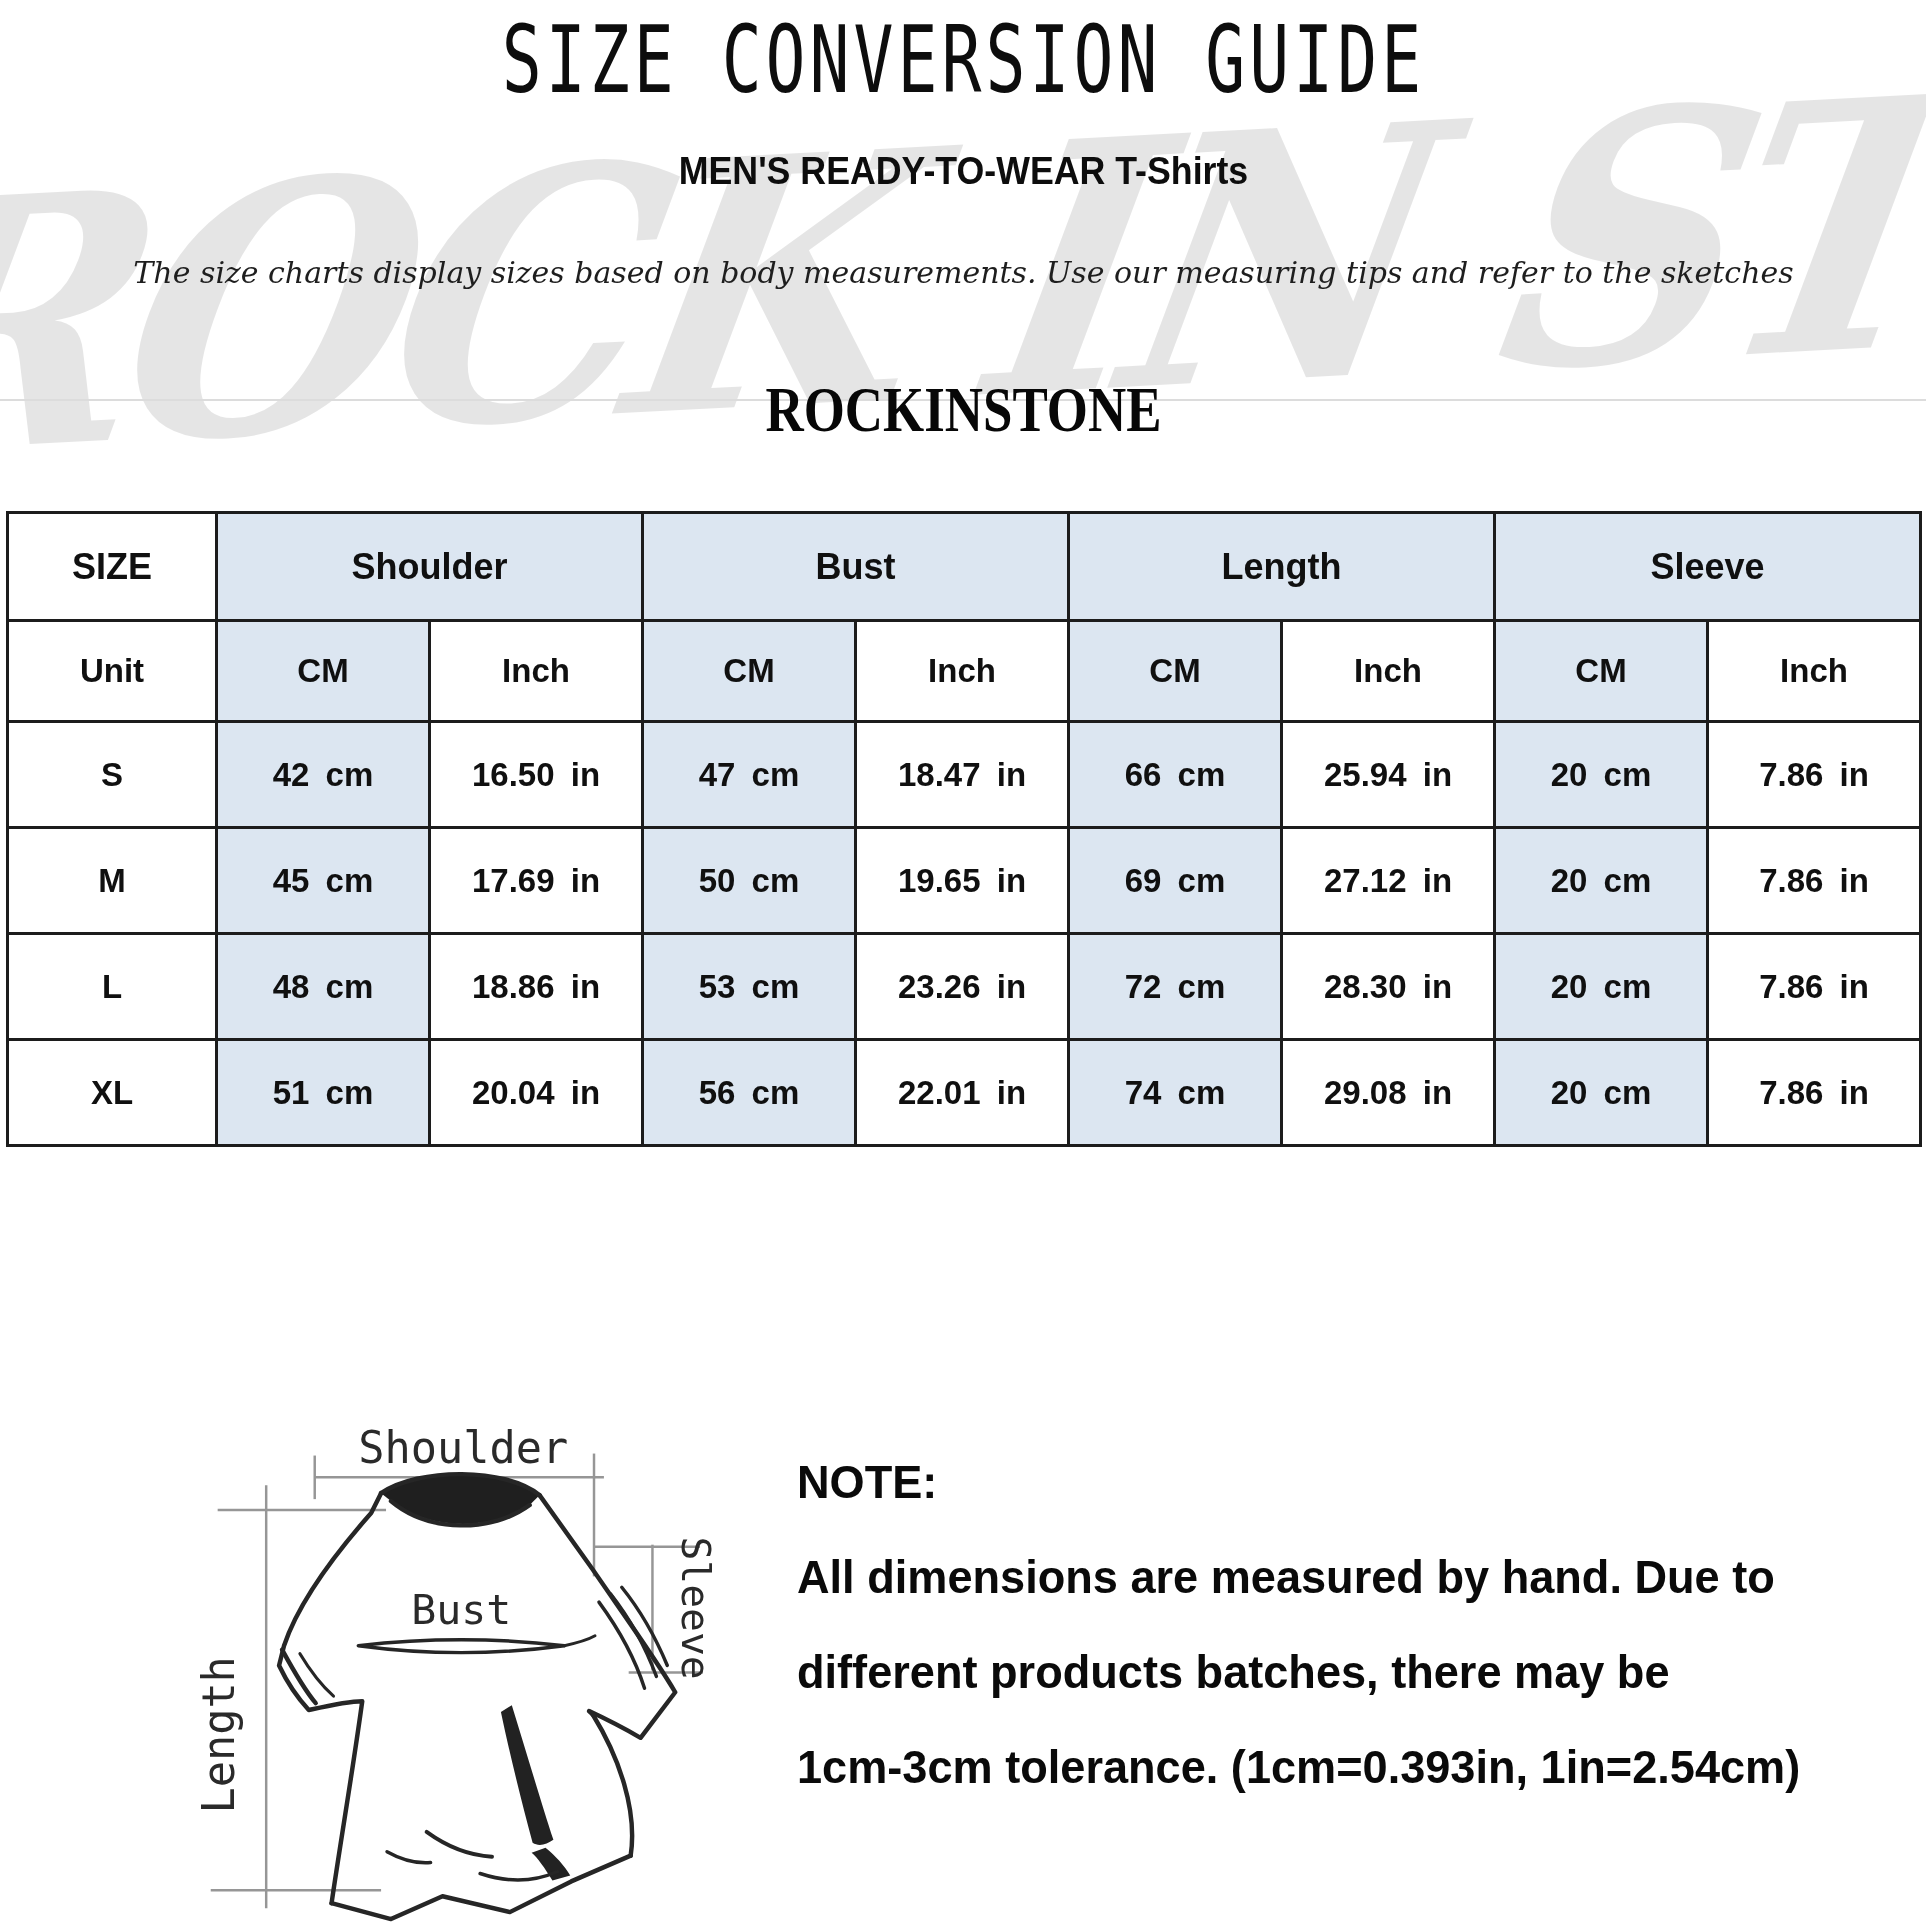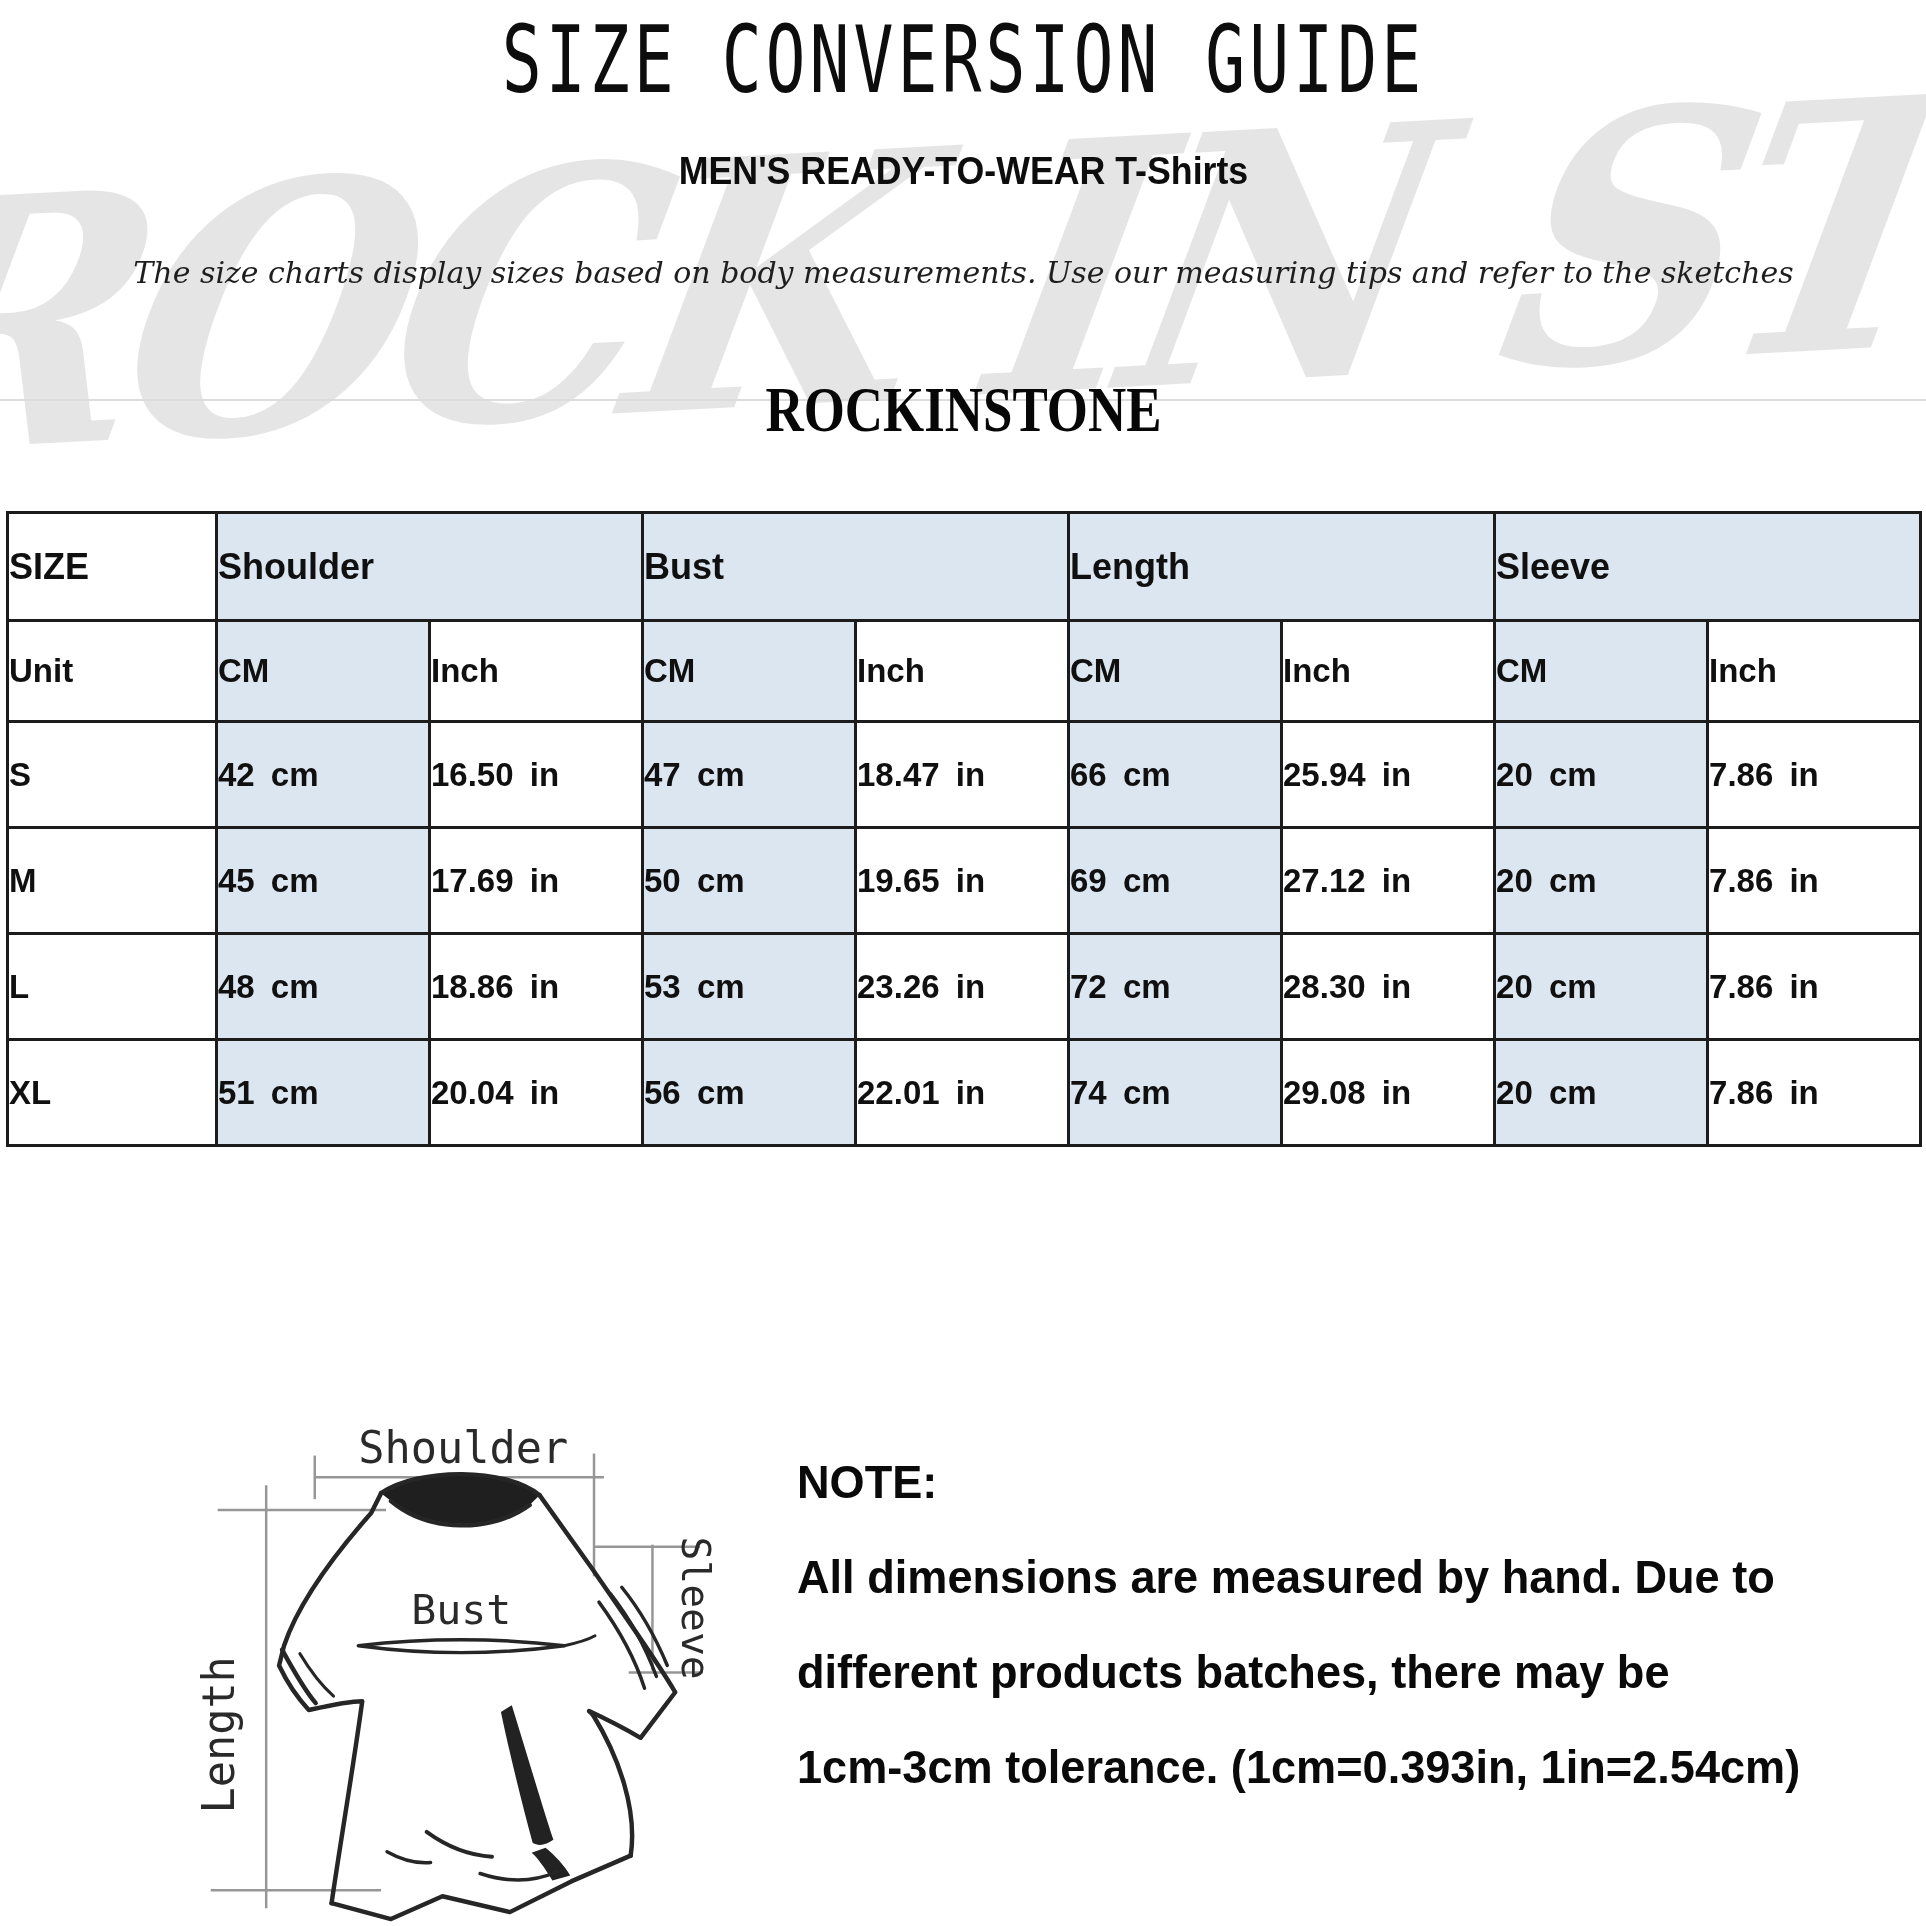--- a/index.html
+++ b/index.html
@@ -47,21 +47,21 @@
   .brand{
     position:absolute;top:374px;left:0;width:100%;text-align:center;
     font-family:"Liberation Serif",serif;font-weight:bold;
     font-size:63px;color:#070707;z-index:2;
     transform:scaleX(0.84);transform-origin:center top;white-space:nowrap;
   }
   
   table.size-table{
     position:absolute;top:511px;left:6px;width:1915px;
     border-collapse:collapse;table-layout:fixed;
-    text-align:left;z-index:3;background:#fff;
+    text-align:center;z-index:3;background:#fff;
   }
   .size-table th,.size-table td{
     border:3px solid var(--border);
     font-weight:bold;color:#101010;
     padding:0;overflow:hidden;
   }
   .size-table .r-head th{height:105px;font-size:36px;}
   .size-table .r-unit td{height:98px;font-size:33px;}
   .size-table .r-data td{height:103px;font-size:33px;word-spacing:7px;}
   .size-table .blue{background:var(--cell-blue);}

